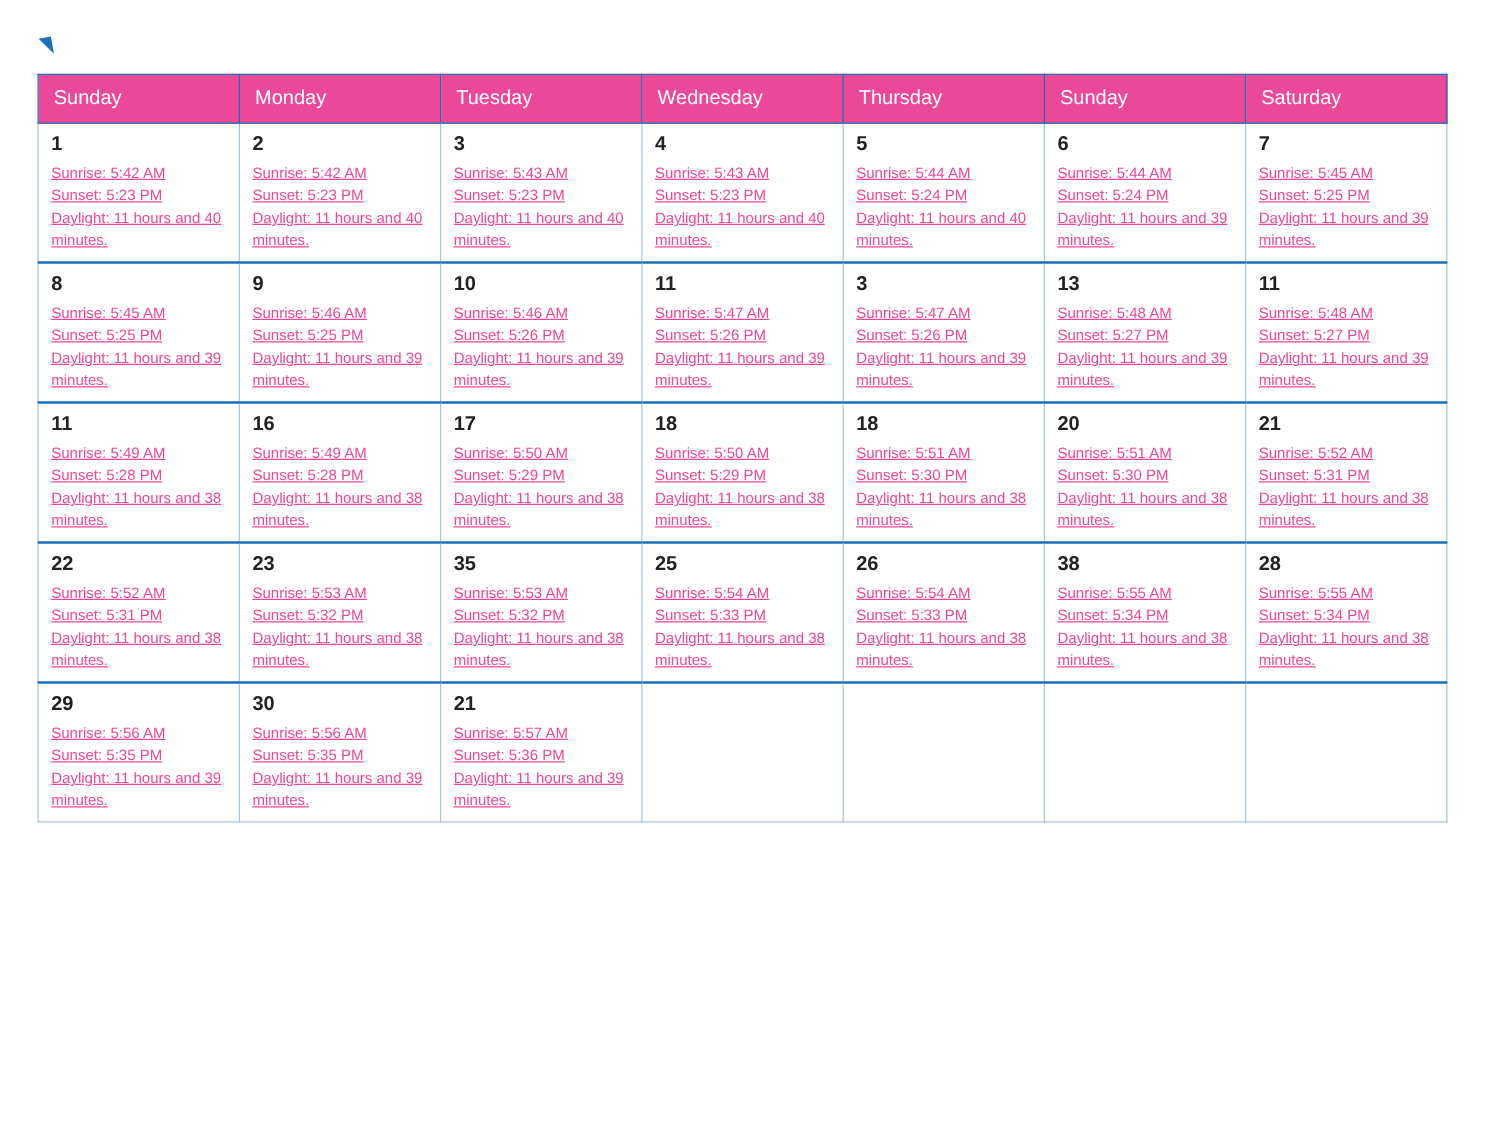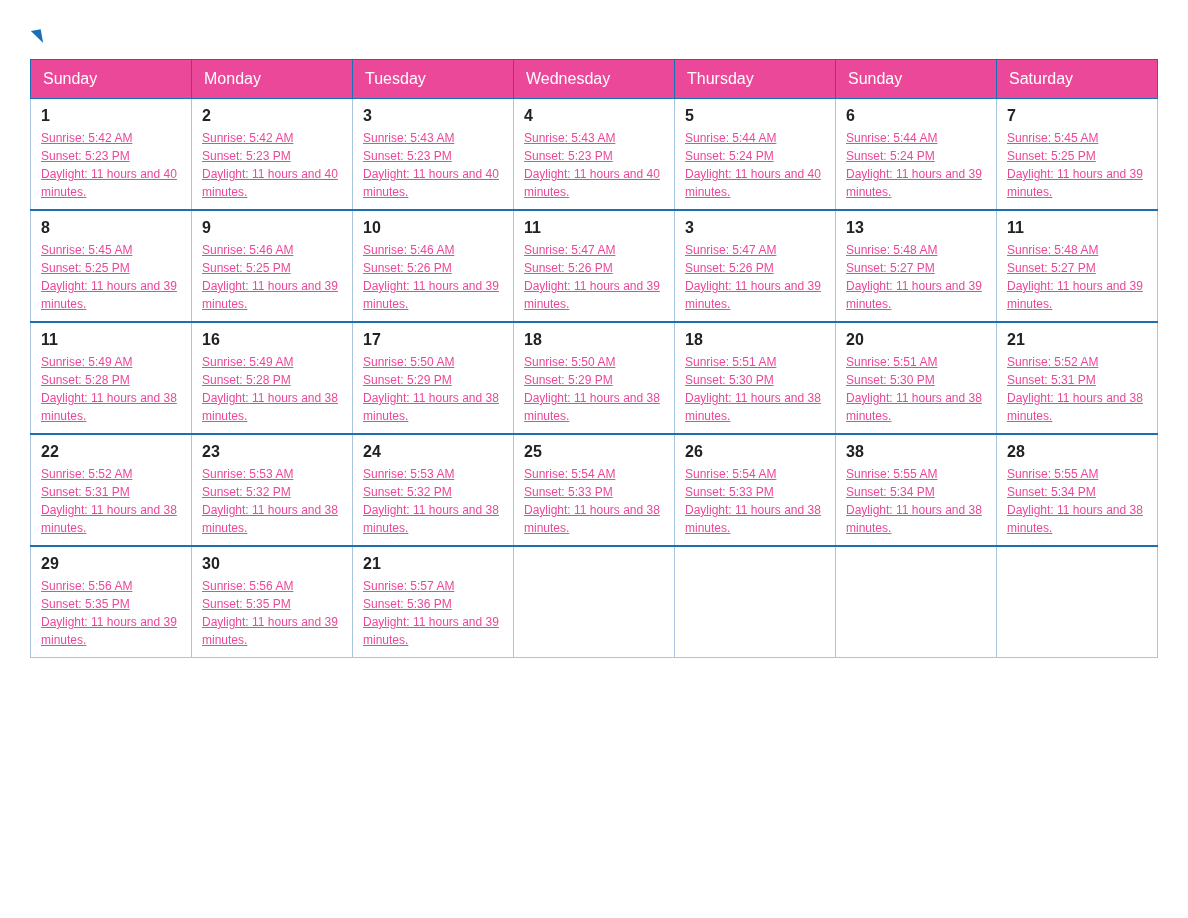--- a/index.html
+++ b/index.html
@@ -228,21 +228,21 @@
       <tr class="row-divider">
         <td>
           <div class="day-number">22</div>
         <div class="day-info">Sunrise: 5:52 AM<br>Sunset: 5:31 PM<br>Daylight: 11 hours and 38 minutes.</div>
         </td>
         <td>
           <div class="day-number">23</div>
         <div class="day-info">Sunrise: 5:53 AM<br>Sunset: 5:32 PM<br>Daylight: 11 hours and 38 minutes.</div>
         </td>
         <td>
-          <div class="day-number">24</div>
+          <div class="day-number">35</div>
         <div class="day-info">Sunrise: 5:53 AM<br>Sunset: 5:32 PM<br>Daylight: 11 hours and 38 minutes.</div>
         </td>
         <td>
           <div class="day-number">25</div>
         <div class="day-info">Sunrise: 5:54 AM<br>Sunset: 5:33 PM<br>Daylight: 11 hours and 38 minutes.</div>
         </td>
         <td>
           <div class="day-number">26</div>
         <div class="day-info">Sunrise: 5:54 AM<br>Sunset: 5:33 PM<br>Daylight: 11 hours and 38 minutes.</div>
         </td>

